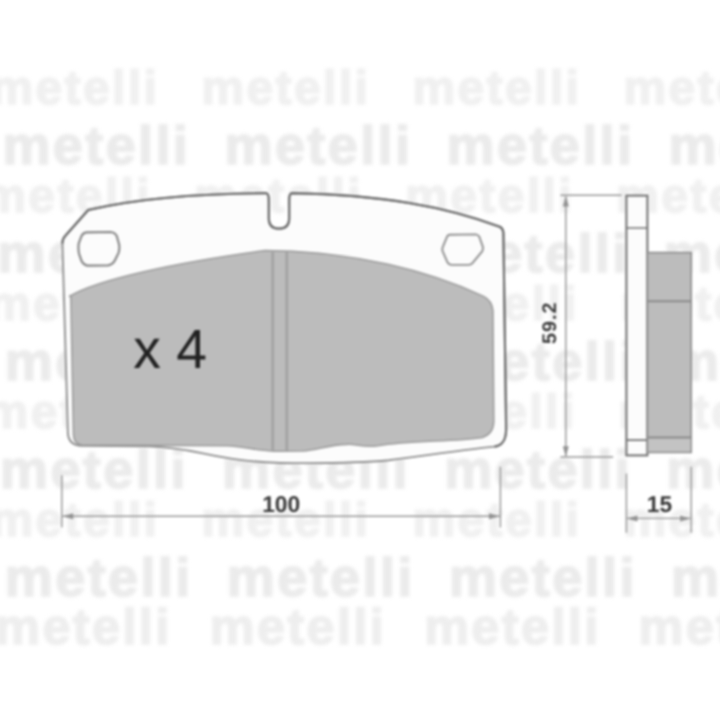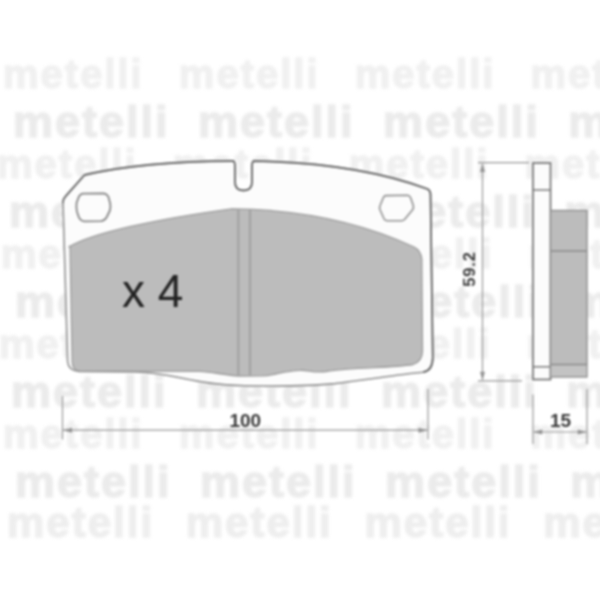--- a/index.html
+++ b/index.html
@@ -1,17 +1,17 @@
 <!DOCTYPE html>
 <html><head>
 <meta charset="utf-8">
 <style>
 html,body{margin:0;padding:0;background:#ffffff;}
 body{width:600px;height:600px;overflow:hidden;position:relative;font-family:"Liberation Sans",sans-serif;}
-#blurwrap{position:absolute;left:17px;top:0;width:477px;height:600px;filter:blur(0.85px);}
+#blurwrap{position:absolute;left:6px;top:0;width:477px;height:600px;filter:blur(0.85px);}
 #watermark{position:absolute;left:0;top:0;width:600px;height:600px;filter:blur(1.25px);}
 .wmrow{position:absolute;white-space:nowrap;font-weight:bold;line-height:1;-webkit-text-stroke:1.4px currentColor;}
 </style>
 </head>
 <body>
 <div id="blurwrap">
 
 <div id="watermark">
 
 <div class="wmrow" style="left:-14px;top:54px;font-size:40px;color:#f0f0f0;letter-spacing:2px;word-spacing:22px;">metelli metelli metelli metelli</div>

